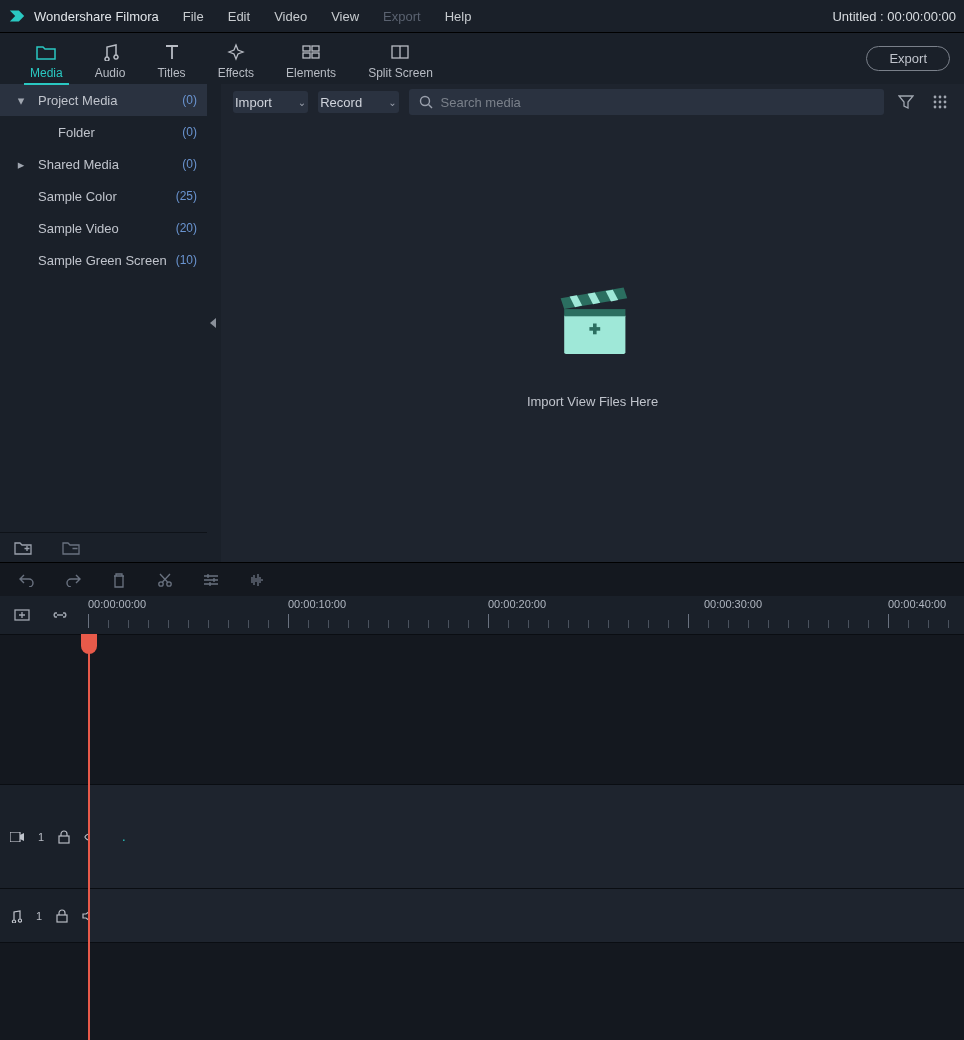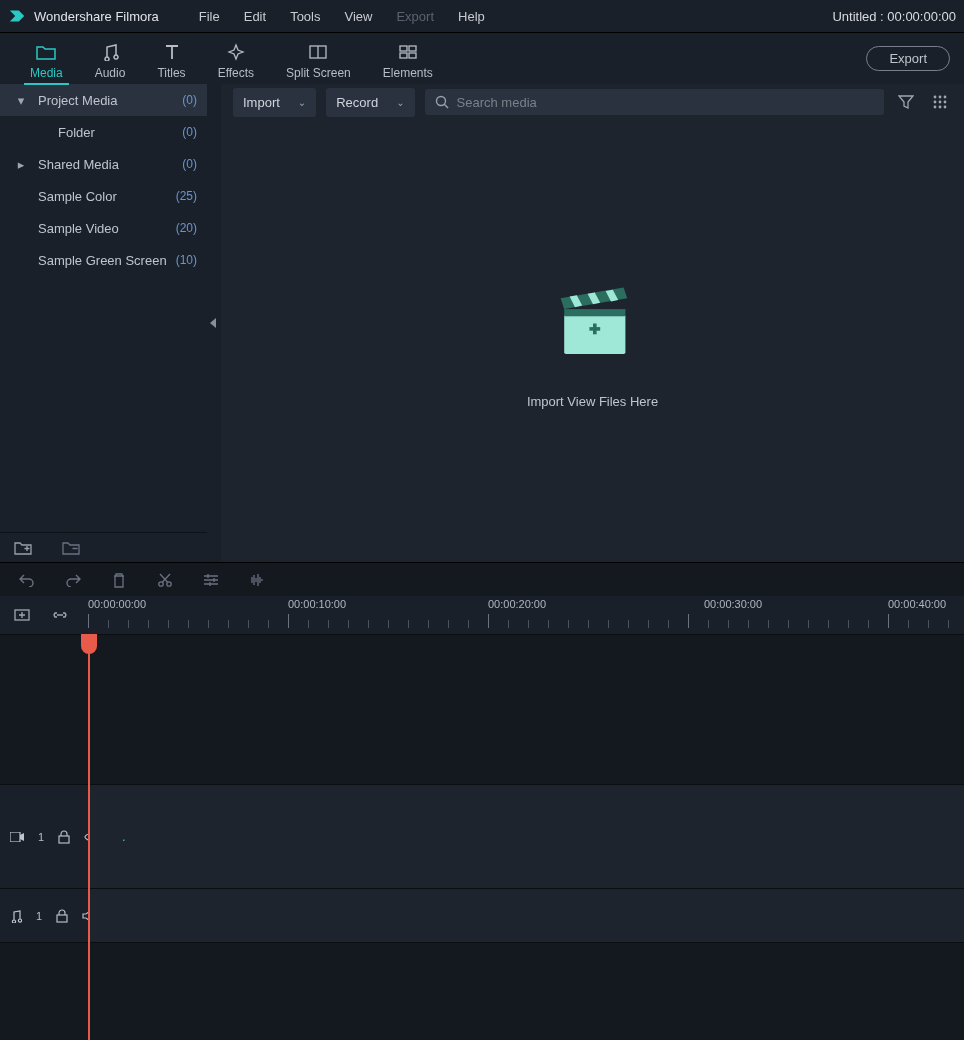--- a/index.html
+++ b/index.html
@@ -2,21 +2,21 @@
 <html><head>
 <meta charset="utf-8">
 <style>
 * { margin:0; padding:0; box-sizing:border-box; font-family:"Segoe UI",Arial,sans-serif; }
 body { background:#000; color:#c8ccd0; width:964px; height:1040px; overflow:hidden; user-select:none; }
 
 
 .titlebar { height:32px; background:#1a2029; display:flex; align-items:center; padding:0 8px; font-size:13px; }
 .logo { width:18px; height:18px; margin-right:8px; display:flex; align-items:center; justify-content:center; }
 .logo svg { width:18px; height:18px; }
-.app-name { color:#e0e4e8; margin-right:28px; }
+.app-name { color:#e0e4e8; margin-right:12px; }
 .menus { display:flex; gap:0; }
 .menu-item { padding:0 12px; color:#c8ccd0; cursor:pointer; }
 .menu-item.disabled { color:#5a6270; }
 .title-right { margin-left:auto; color:#d8dce0; font-size:13px; }
 
 
 .tabbar { height:52px; background:#1a2029; display:flex; align-items:center; padding:0 14px; border-top:1px solid #000; }
 .tab { display:flex; flex-direction:column; align-items:center; justify-content:center; padding:4px 16px 0; color:#b8bcc4; cursor:pointer; position:relative; height:52px; }
 .tab .tab-icon { height:20px; display:flex; align-items:center; justify-content:center; }
 .tab .tab-label { font-size:12px; margin-top:4px; }
@@ -36,21 +36,21 @@
 .side-item.indent .label { margin-left:30px; }
 .side-item .count { margin-left:auto; color:#6a94d0; font-size:12px; }
 .side-foot { height:30px; background:#1a2029; display:flex; align-items:center; padding:0 14px; gap:30px; color:#8a909a; border-top:1px solid #0e1218; }
 .side-foot .ic { cursor:pointer; }
 
 .collapse-strip { width:14px; background:#1a2029; display:flex; align-items:center; justify-content:center; cursor:pointer; }
 .collapse-strip svg { width:8px; height:10px; fill:#8a909a; }
 
 .media-panel { flex:1; background:#1e242e; display:flex; flex-direction:column; }
 .media-toolbar { height:36px; display:flex; align-items:center; padding:0 12px; gap:10px; background:#1e242e; }
-.dd { background:#2a3240; color:#d0d4dc; font-size:13px; height:29px; display:flex; align-items:center; padding:0 10px; border-radius:3px; cursor:pointer; gap:18px; }
+.dd { background:#2a3240; color:#d0d4dc; font-size:13px; height:22px; display:flex; align-items:center; padding:0 2px; border-radius:3px; cursor:pointer; gap:26px; }
 .dd .chev { color:#9aa0ac; font-size:10px; }
 .search-wrap { flex:1; background:#2a3240; height:26px; border-radius:3px; display:flex; align-items:center; padding:0 10px; gap:8px; }
 .search-wrap input { background:transparent; border:none; outline:none; color:#d0d4dc; font-size:13px; flex:1; }
 .search-wrap input::placeholder { color:#7a808a; }
 .tb-icon { width:24px; display:flex; align-items:center; justify-content:center; color:#a0a6b0; cursor:pointer; }
 
 .media-body { flex:1; display:flex; flex-direction:column; align-items:center; justify-content:center; gap:30px; background:#1e242e; }
 .clap-icon svg { width:90px; height:90px; }
 .media-body .hint { color:#c0c4cc; font-size:13px; }
 
@@ -88,21 +88,21 @@
 <div class="titlebar">
   <div class="logo">
     <svg viewBox="0 0 20 20">
         <polygon points="2,4 12,4 18,10 12,16 2,16 8,10" fill="#2ac8c2"></polygon>
       </svg>
   </div>
   <div class="app-name">Wondershare Filmora</div>
   <div class="menus">
     <div class="menu-item">File</div>
     <div class="menu-item">Edit</div>
-    <div class="menu-item">Tools</div>
+    <div class="menu-item">Video</div>
     <div class="menu-item">View</div>
     <div class="menu-item disabled">Export</div>
     <div class="menu-item">Help</div>
   </div>
   <div class="title-right">Untitled : 00:00:00:00</div>
 </div>
 
 <div class="tabbar">
   <div class="tab active">
     <div class="tab-icon">
@@ -128,40 +128,40 @@
       </div>
     <div class="tab-label">Titles</div>
   </div>
   <div class="tab">
     <div class="tab-icon">
         <svg width="18" height="18" viewBox="0 0 18 18">
           <path d="M9 2 L11 7 L16 9 L11 11 L9 16 L7 11 L2 9 L7 7 Z" fill="none" stroke="#b8bcc4" stroke-width="1.3"></path>
         </svg>
       </div>
     <div class="tab-label">Effects</div>
-  </div>
-  <div class="tab">
-    <div class="tab-icon">
-        <svg width="20" height="16" viewBox="0 0 20 16">
-          <rect x="2" y="2" width="16" height="12" fill="none" stroke="#b8bcc4" stroke-width="1.3"></rect>
-          <line x1="10" y1="2" x2="10" y2="14" stroke="#b8bcc4" stroke-width="1.3"></line>
-        </svg>
-      </div>
-    <div class="tab-label">Split Screen</div>
   </div>
   <div class="tab">
     <div class="tab-icon">
         <svg width="20" height="16" viewBox="0 0 20 16">
           <rect x="2" y="2" width="7" height="5" fill="none" stroke="#b8bcc4" stroke-width="1.3"></rect>
           <rect x="11" y="2" width="7" height="5" fill="none" stroke="#b8bcc4" stroke-width="1.3"></rect>
           <rect x="2" y="9" width="7" height="5" fill="none" stroke="#b8bcc4" stroke-width="1.3"></rect>
           <rect x="11" y="9" width="7" height="5" fill="none" stroke="#b8bcc4" stroke-width="1.3"></rect>
         </svg>
       </div>
     <div class="tab-label">Elements</div>
+  </div>
+  <div class="tab">
+    <div class="tab-icon">
+        <svg width="20" height="16" viewBox="0 0 20 16">
+          <rect x="2" y="2" width="16" height="12" fill="none" stroke="#b8bcc4" stroke-width="1.3"></rect>
+          <line x1="10" y1="2" x2="10" y2="14" stroke="#b8bcc4" stroke-width="1.3"></line>
+        </svg>
+      </div>
+    <div class="tab-label">Split Screen</div>
   </div>
   <button class="export-btn">Export</button>
 </div>
 
 <div class="content">
   <div class="sidebar">
     <div class="side-list">
       <div class="side-item sel">
         <span class="tw">▾</span>
         <span class="label">Project Media</span>

